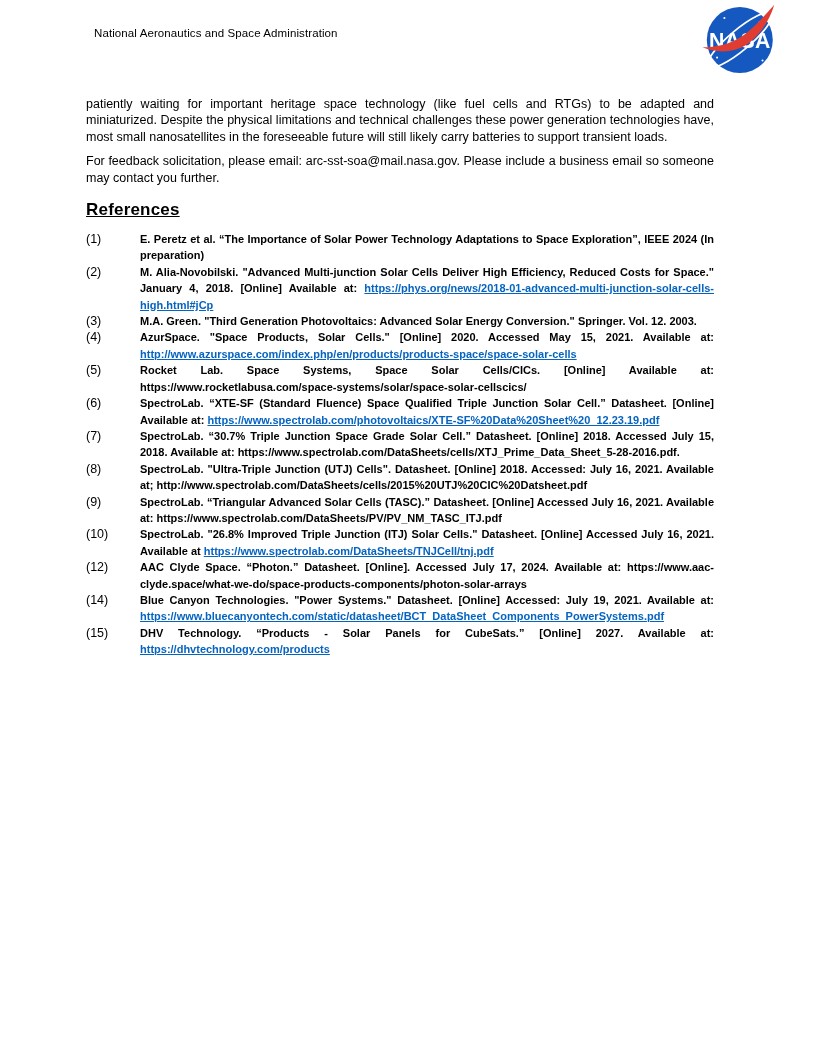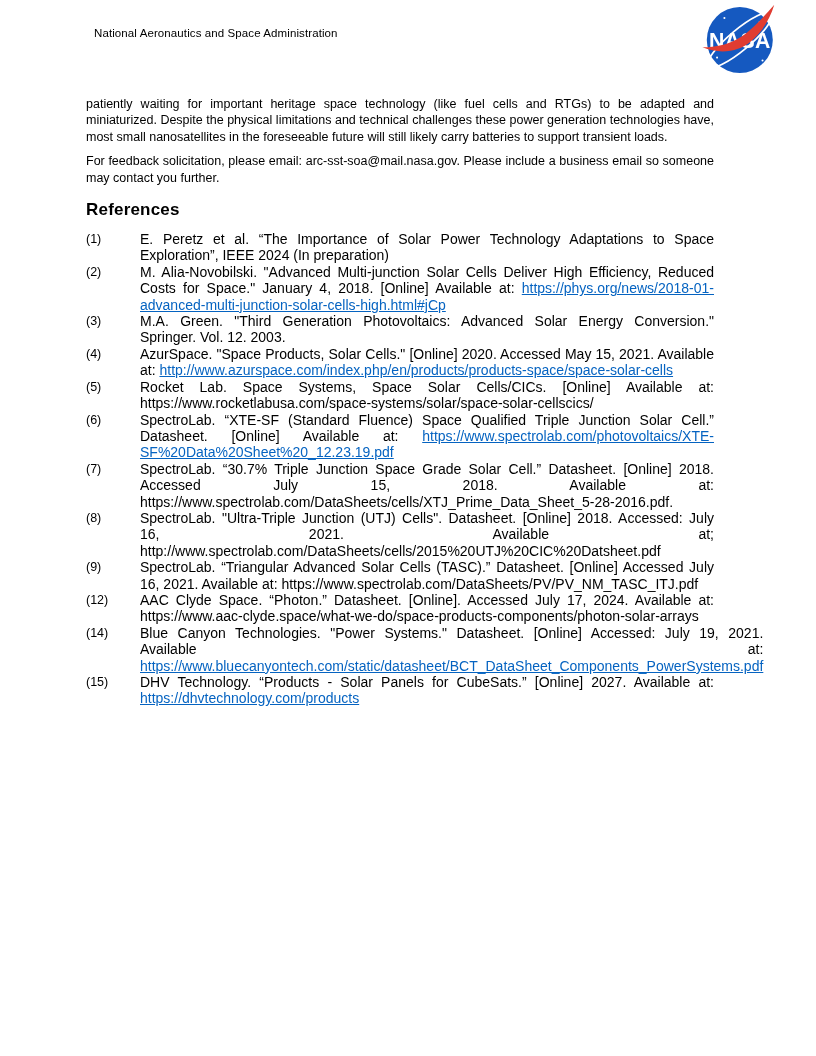--- a/index.html
+++ b/index.html
@@ -11,27 +11,27 @@
   }
   .doc-header {
     position:absolute; left:94px; top:27px;
     font-size:11.5px; letter-spacing:0.1px; color:#000;
   }
   .nasa-logo { position:absolute; top:3px; right:30px; width:88px; height:74px; }
   .content { position:absolute; left:86px; top:96px; width:628px; }
   .body-copy { font-size:12.5px; line-height:16.4px; text-align:justify; }
   .body-copy p { margin:0 0 8px 0; }
   .refs-title {
-    font-size:17px; font-weight:bold; margin:14px 0 11px 0; letter-spacing:0.2px;
+    font-size:17px; font-weight:bold; margin:14px 0 11px 0; letter-spacing:0.2px;text-decoration:underline;
   }
   .ref-item { display:grid; grid-template-columns:54px 1fr; }
   .ref-num { font-size:12.5px; line-height:16.4px; }
   .ref-body {
-    margin:0; font-size:14px; line-height:16.4px; text-align:justify;
-    overflow-wrap:break-word; word-wrap:break-word;
+    margin:0; font-size:11px; line-height:16.4px; text-align:justify;
+    overflow-wrap:break-word; word-wrap:break-word;font-weight:bold;
   }
   .link { color:#0563C1; text-decoration:underline; cursor:pointer; }
   .page-number {
     position:absolute; left:0; right:0; top:965px; text-align:right;
     font-size:16px;
   }
 </style>
 </head>
 <body>
 
@@ -91,20 +91,24 @@
         </div>
         <div class="ref-item">
           <span class="ref-num">(8)</span>
           <p class="ref-body"><span>SpectroLab. "Ultra-Triple Junction (UTJ) Cells". Datasheet. [Online] 2018. Accessed: July 16, 2021. Available at; http://www.spectrolab.com/DataSheets/cells/2015%20UTJ%20CIC%20Datsheet.pdf</span></p>
         </div>
         <div class="ref-item">
           <span class="ref-num">(9)</span>
           <p class="ref-body"><span>SpectroLab. “Triangular Advanced Solar Cells (TASC).” Datasheet. [Online] Accessed July 16, 2021. Available at: https://www.spectrolab.com/DataSheets/PV/PV_NM_TASC_ITJ.pdf</span></p>
         </div>
         <div class="ref-item">
+          <span class="ref-num">(10)</span>
+          <p class="ref-body"><span>SpectroLab. "26.8% Improved Triple Junction (ITJ) Solar Cells." Datasheet. [Online] Accessed July 16, 2021. Available at </span><a class="link">https://www.spectrolab.com/DataSheets/TNJCell/tnj.pdf</a></p>
+        </div>
+        <div class="ref-item">
           <span class="ref-num">(12)</span>
           <p class="ref-body"><span>AAC Clyde Space. “Photon.” Datasheet. [Online]. Accessed July 17, 2024. Available at: https://www.aac-clyde.space/what-we-do/space-products-components/photon-solar-arrays</span></p>
         </div>
         <div class="ref-item">
           <span class="ref-num">(14)</span>
           <p class="ref-body"><span>Blue Canyon Technologies. "Power Systems." Datasheet. [Online] Accessed: July 19, 2021. Available at: </span><a class="link">https://www.bluecanyontech.com/static/datasheet/BCT_DataSheet_Components_PowerSystems.pdf</a></p>
         </div>
         <div class="ref-item">
           <span class="ref-num">(15)</span>
           <p class="ref-body"><span>DHV Technology. “Products - Solar Panels for CubeSats.” [Online] 2027. Available at: </span><a class="link">https://dhvtechnology.com/products</a></p>

